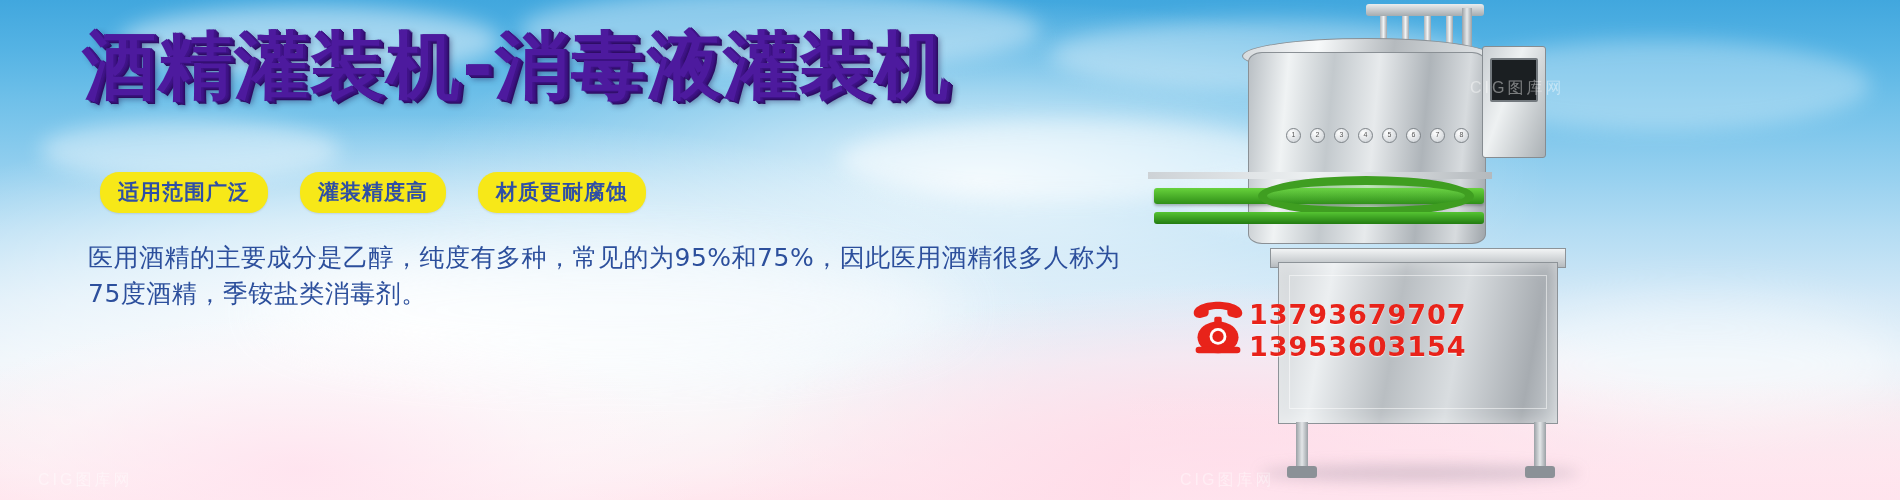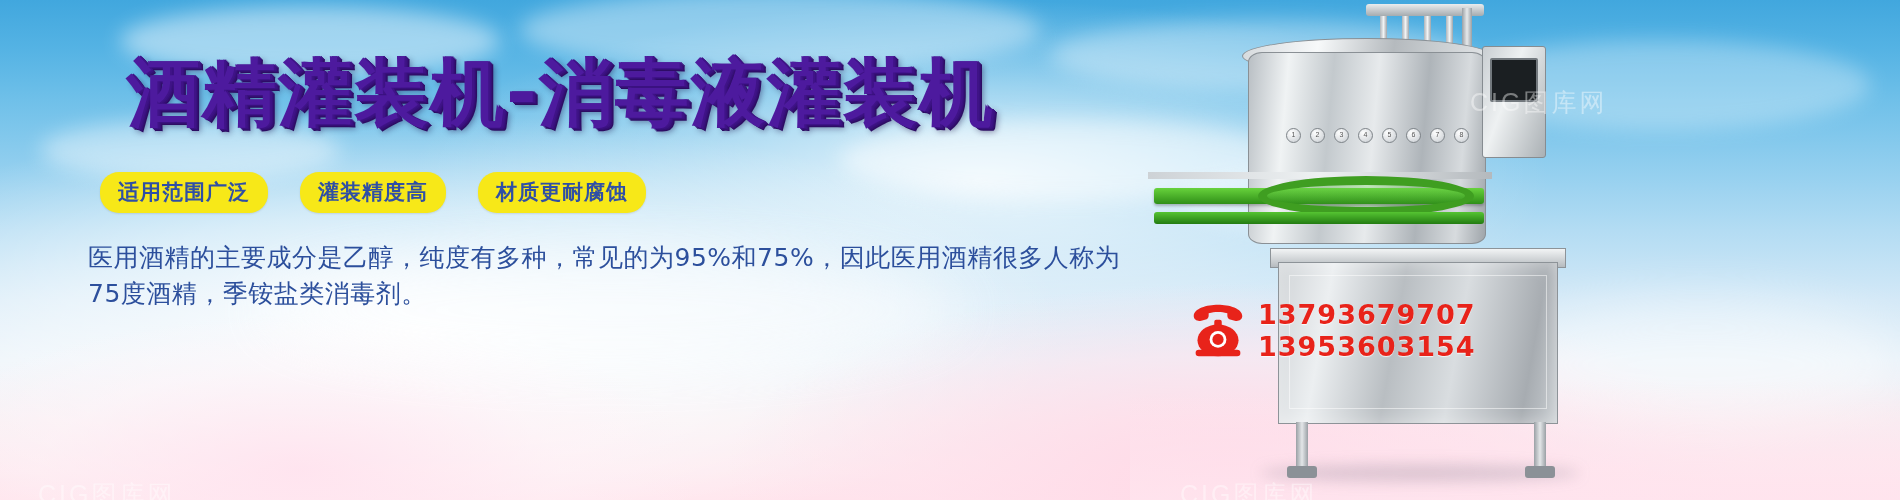--- a/index.html
+++ b/index.html
@@ -26,29 +26,28 @@
   .cl3{left:1050px;top:20px;width:420px;height:70px;opacity:.4;}
   .cl4{left:40px;top:120px;width:300px;height:60px;opacity:.5;}
   .cl5{left:840px;top:120px;width:460px;height:80px;opacity:.55;}
   .cl6{left:1450px;top:40px;width:420px;height:90px;opacity:.35;}
   .cl7{left:260px;top:250px;width:700px;height:120px;opacity:.55;filter:blur(26px);}
   .cl8{left:1500px;top:300px;width:400px;height:130px;opacity:.5;filter:blur(24px);}
   .cl9{left:1180px;top:170px;width:260px;height:60px;opacity:.45;}
 
   
   .headline{
-    position:absolute;left:82px;top:52px;
+    position:absolute;left:82px;top:25px;
     font-family:"DejaVu Sans","Liberation Sans",sans-serif;
     font-size:74px;line-height:80px;font-weight:bold;letter-spacing:2px;
     color:#4d1a9e;
     text-shadow:
       2px 0 0 #3f1387, 3px 1px 0 #3a1180, 4px 2px 0 #340f72,
       5px 3px 0 #2d0d63, 6px 4px 6px rgba(20,5,60,0.45);
     white-space:nowrap;
-    margin-left:44px;
   }
   .headline .hl-a{color:#4d1a9e;}
   .headline .hl-dash{color:#4d1a9e;}
 
   
   .badges{position:absolute;left:100px;top:172px;display:flex;gap:32px;align-items:center;}
   .badge{
     background:#f7e818;color:#2f4fa5;
     font-size:21px;font-weight:bold;letter-spacing:1px;
     padding:6px 18px 7px 18px;border-radius:19px;
@@ -101,32 +100,32 @@
   .m-cab{position:absolute;left:352px;top:46px;width:62px;height:110px;
     background:linear-gradient(110deg,#c9ced2,#eef1f2 40%,#aab0b4);border:1px solid #868c91;border-radius:3px;}
   .m-screen{position:absolute;left:360px;top:58px;width:44px;height:40px;background:#1b1f22;border:2px solid #73797e;border-radius:2px;}
   .m-col{position:absolute;left:332px;top:8px;width:10px;height:56px;background:linear-gradient(to right,#9aa0a5,#e6e9eb,#9aa0a5);}
   .m-top{position:absolute;left:236px;top:4px;width:118px;height:12px;background:linear-gradient(to bottom,#e9ecee,#a5abaf);border-radius:3px;}
   .m-nozzle{position:absolute;top:16px;width:7px;height:34px;background:linear-gradient(to right,#aeb4b9,#f1f3f4,#9fa5aa);}
   .m-shadow{position:absolute;left:130px;bottom:18px;width:320px;height:18px;border-radius:50%;
     background:rgba(120,110,130,0.25);filter:blur(7px);}
 
   
-  .phone{position:absolute;left:1188px;top:300px;display:flex;align-items:center;gap:10px;}
+  .phone{position:absolute;left:1188px;top:300px;display:flex;gap:1px;}
   .phone-icon{width:60px;height:56px;position:relative;}
   .phone-nums{display:flex;flex-direction:column;gap:2px;}
   .phone-num{
     font-family:"DejaVu Sans","Liberation Sans",sans-serif;
     font-size:27px;font-weight:bold;color:#e8231a;letter-spacing:1px;line-height:30px;
     text-shadow:0 1px 1px rgba(255,255,255,.8);
   }
 
   
-  .wm{position:absolute;color:rgba(255,255,255,0.42);font-size:25px;letter-spacing:3px;
-      font-family:"Liberation Sans",sans-serif;pointer-events:none;user-select:none;margin-top:8px;}
+  .wm{position:absolute;color:rgba(255,255,255,0.42);font-size:16px;letter-spacing:3px;
+      font-family:"Liberation Sans",sans-serif;pointer-events:none;user-select:none;}
   .wm1{left:38px;top:470px;}
   .wm2{left:1180px;top:470px;}
   .wm3{left:1470px;top:78px;}
 </style>
 </head>
 <body>
 
 <div class="banner">
 
   <div class="cloud cl1"></div>

